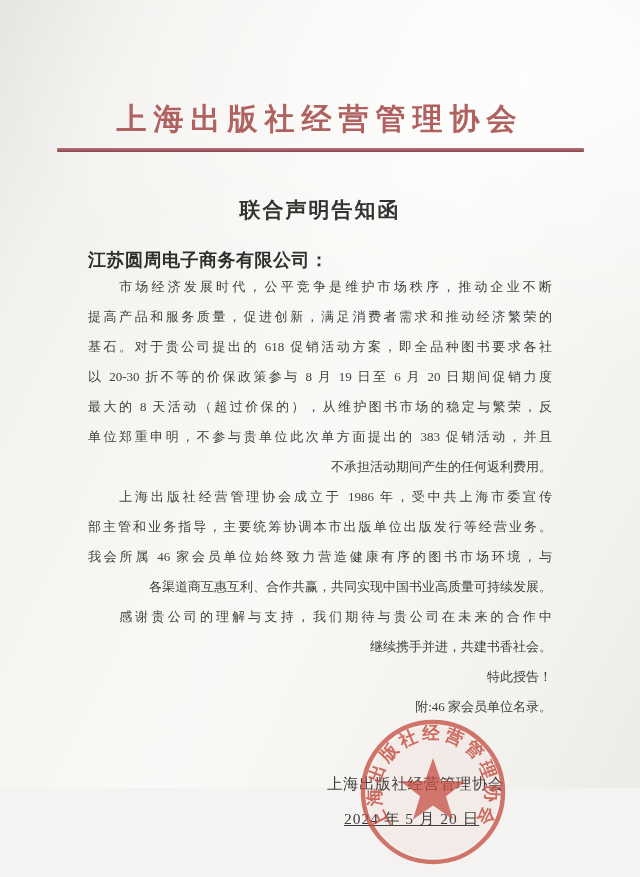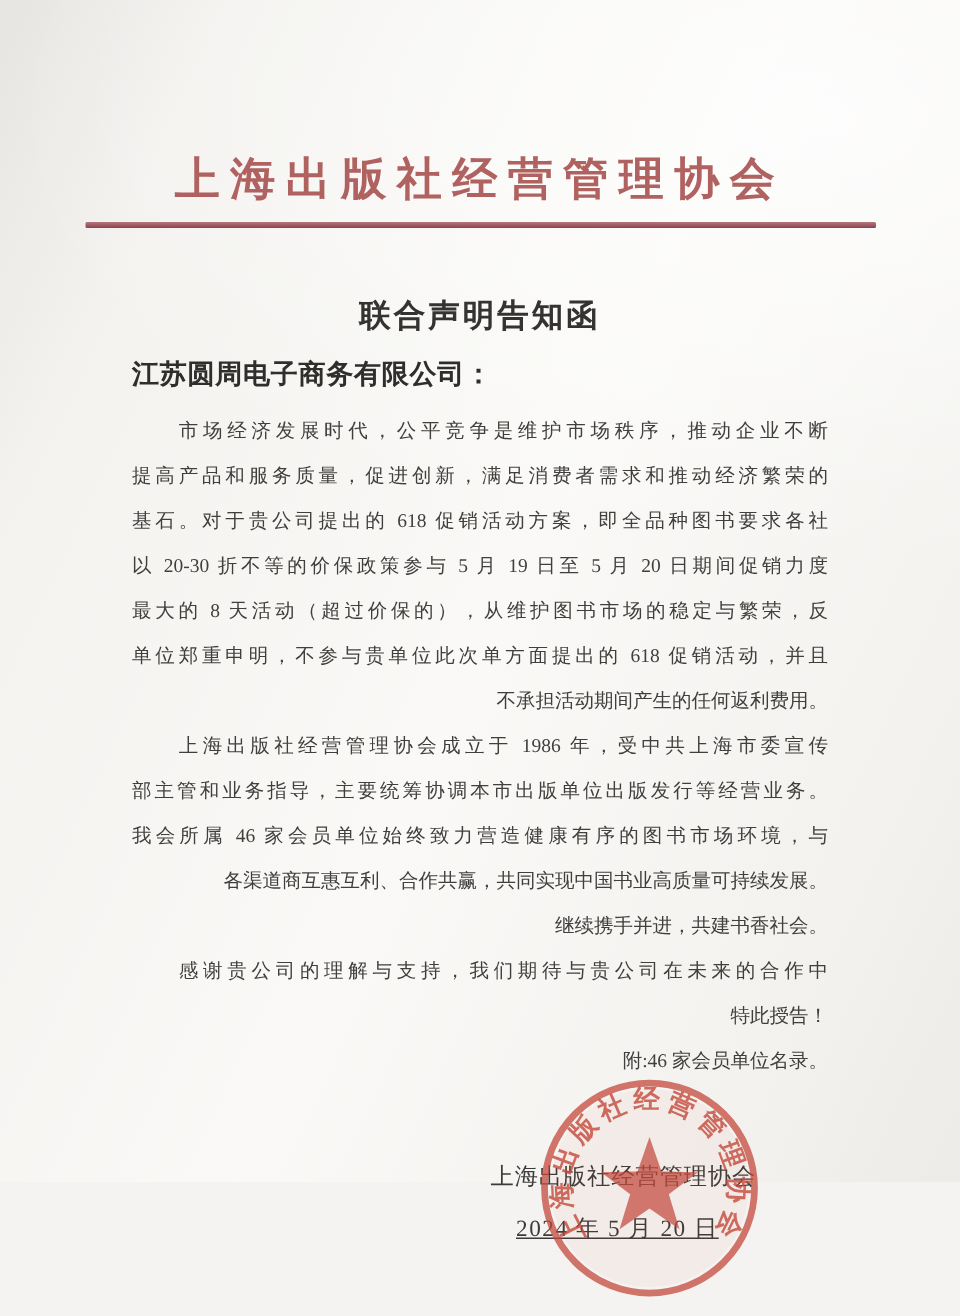--- a/index.html
+++ b/index.html
@@ -28,21 +28,21 @@
   }
   .doc-title{
     position:absolute;top:172px;left:0;width:640px;
     text-align:center;font-weight:bold;font-size:21px;
     letter-spacing:2px;color:#343331;
     font-family:"Liberation Sans","DejaVu Sans",sans-serif;
     margin-top:24px;
   }
   
   .salutation{
-    position:absolute;top:237px;left:88px;width:470px;
+    position:absolute;top:248px;left:88px;width:470px;
     font-weight:bold;font-size:18px;color:#2f2e2c;letter-spacing:.5px;
   }
   .letter-body{
     position:absolute;top:272px;left:88px;width:464px;
     font-size:13px;color:#403f3d;line-height:30px;
   }
   .bline{height:30px;white-space:nowrap;text-align:right;}
   .bline.full{white-space:normal;text-align:justify;text-align-last:justify;}
   .bline.first{text-indent:2.4em;}
   .closing{height:30px;text-indent:2.4em;}
@@ -73,30 +73,30 @@
 
   <div class="doc-title">联合声明告知函</div>
 
   <div class="salutation">江苏圆周电子商务有限公司：</div>
 
   <div class="letter-body">
     <div>
         <div class="bline first full">市场经济发展时代，公平竞争是维护市场秩序，推动企业不断</div>
         <div class="bline full">提高产品和服务质量，促进创新，满足消费者需求和推动经济繁荣的</div>
         <div class="bline full">基石。对于贵公司提出的 618 促销活动方案，即全品种图书要求各社</div>
-        <div class="bline full">以 20-30 折不等的价保政策参与 5 月 19 日至 5 月 20 日期间促销力度</div>
+        <div class="bline full">以 20-30 折不等的价保政策参与 8 月 19 日至 6 月 20 日期间促销力度</div>
         <div class="bline full">最大的 8 天活动（超过价保的），从维护图书市场的稳定与繁荣，反</div>
-        <div class="bline full">单位郑重申明，不参与贵单位此次单方面提出的 618 促销活动，并且</div>
+        <div class="bline full">单位郑重申明，不参与贵单位此次单方面提出的 383 促销活动，并且</div>
         <div class="bline last">不承担活动期间产生的任何返利费用。</div>
         <div class="bline first full">上海出版社经营管理协会成立于 1986 年，受中共上海市委宣传</div>
         <div class="bline full">部主管和业务指导，主要统筹协调本市出版单位出版发行等经营业务。</div>
         <div class="bline full">我会所属 46 家会员单位始终致力营造健康有序的图书市场环境，与</div>
         <div class="bline last">各渠道商互惠互利、合作共赢，共同实现中国书业高质量可持续发展。</div>
+        <div class="bline first full">感谢贵公司的理解与支持，我们期待与贵公司在未来的合作中</div>
         <div class="bline last">继续携手并进，共建书香社会。</div>
-        <div class="bline first full">感谢贵公司的理解与支持，我们期待与贵公司在未来的合作中</div>
       </div>
     <div class="bline closing">特此授告！</div>
     <div class="bline attachment">附:46 家会员单位名录。</div>
   </div>
 
   <div class="sig-name">上海出版社经营管理协会</div>
   <div class="sig-date">2024 年 5 月 20 日</div>
 
   <svg class="seal" viewBox="-81 -81 162 162" xmlns="http://www.w3.org/2000/svg">
     <circle cx="0" cy="0" r="70" fill="none" stroke="#c4483b" stroke-width="4.5" opacity="0.75"></circle>

